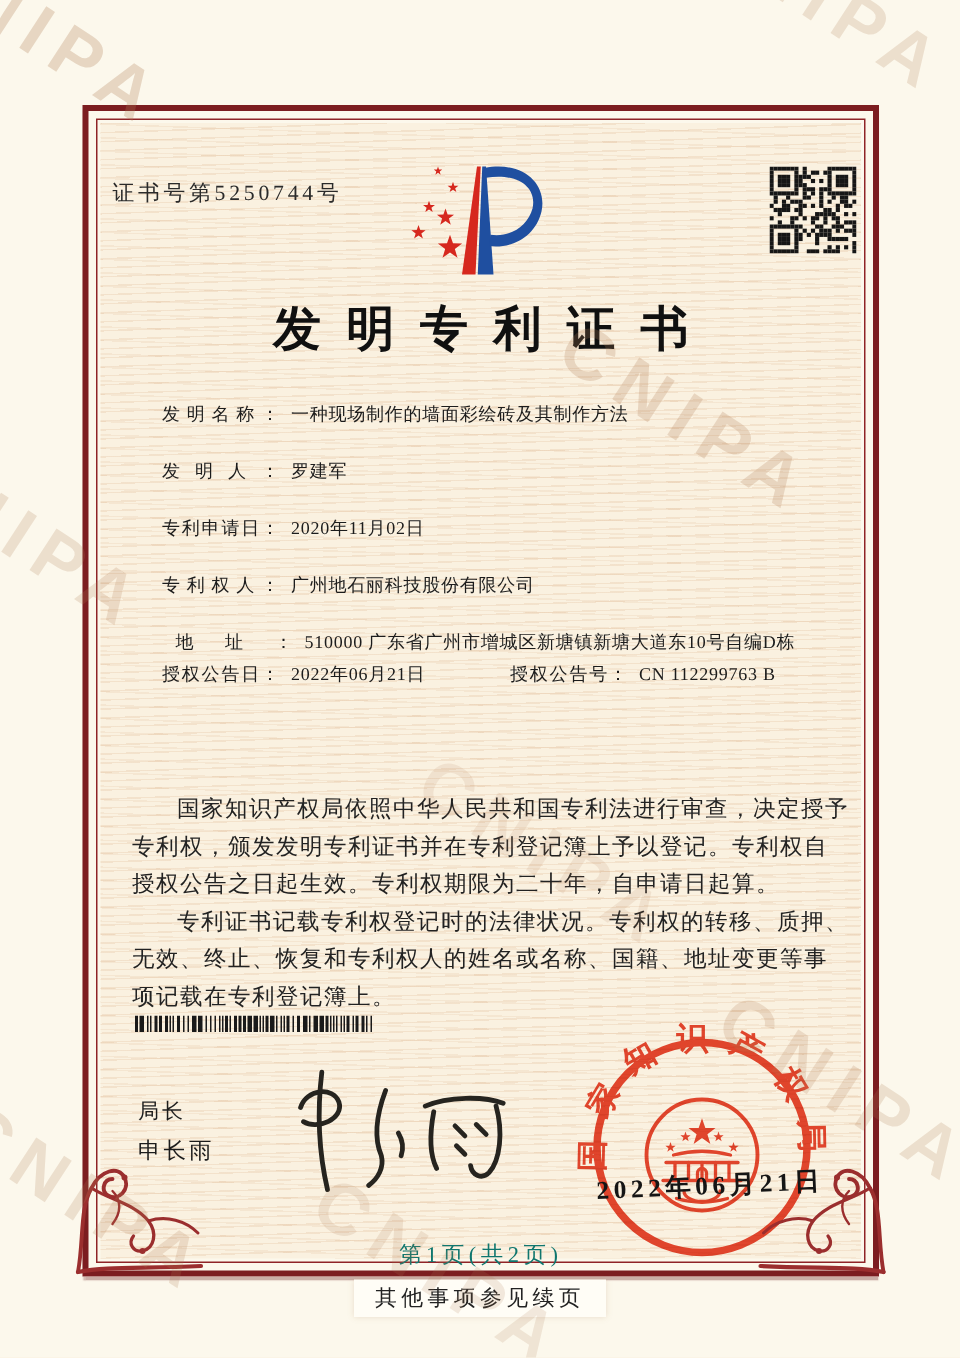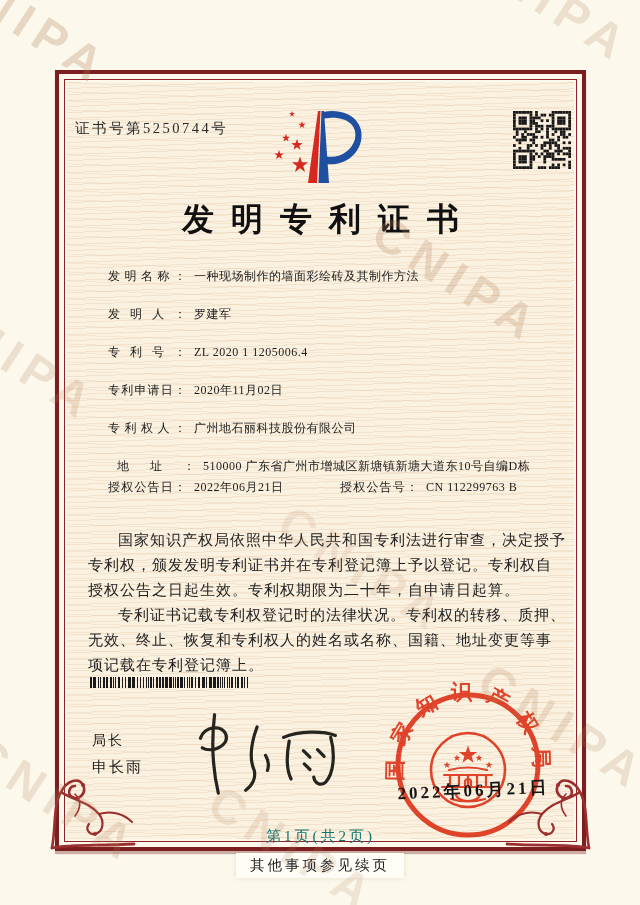--- a/index.html
+++ b/index.html
@@ -331,24 +331,20 @@
     <div class="abs fields">
       <div class="frow">
         <span class="lbl">发明名称：</span>
         <span class="val">一种现场制作的墙面彩绘砖及其制作方法</span>
       </div>
       <div class="frow">
         <span class="lbl">发明人：</span>
         <span class="val">罗建军</span>
       </div>
       <div class="frow">
-        <span class="lbl">专利号：</span>
-        <span class="val">ZL 2020 1 1205006.4</span>
-      </div>
-      <div class="frow">
         <span class="lbl">专利申请日：</span>
         <span class="val">2020年11月02日</span>
       </div>
       <div class="frow">
         <span class="lbl">专利权人：</span>
         <span class="val">广州地石丽科技股份有限公司</span>
       </div>
       <div class="frow addr">
         <span class="lbl">地址：</span>
         <span class="val addr-val">510000 广东省广州市增城区新塘镇新塘大道东10号自编D栋</span>

